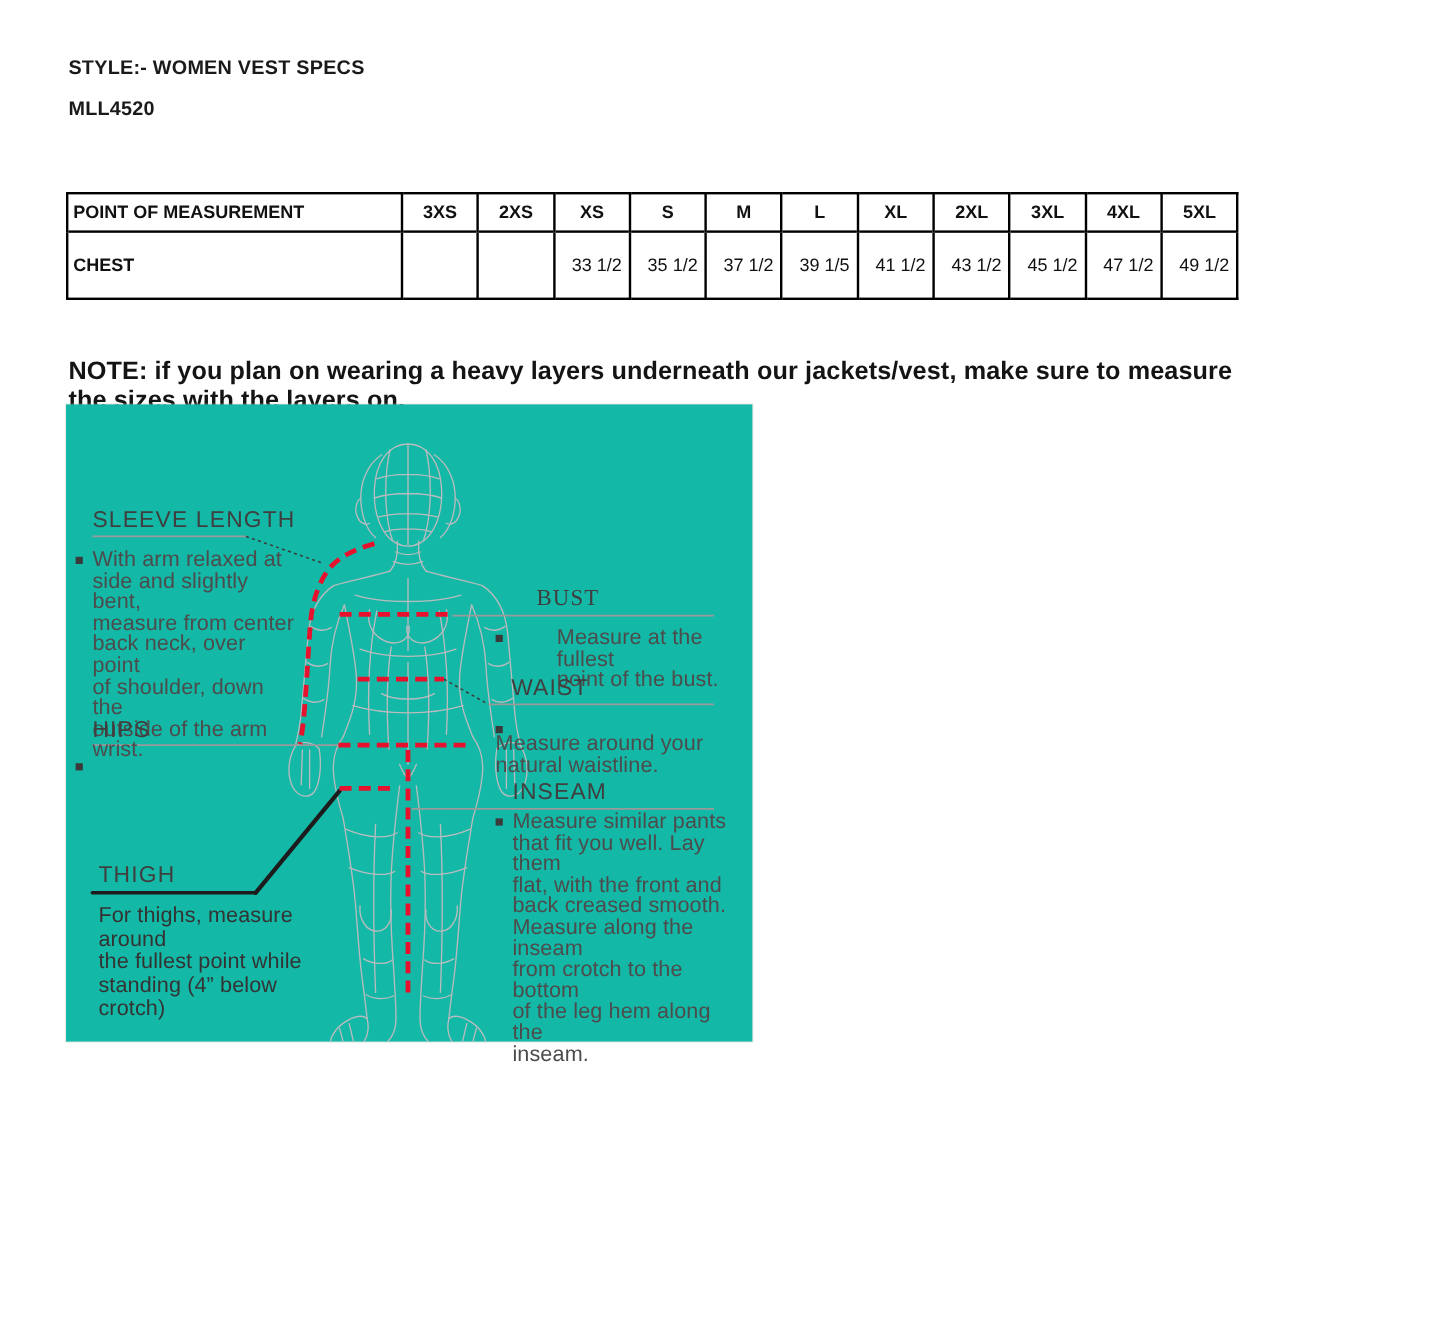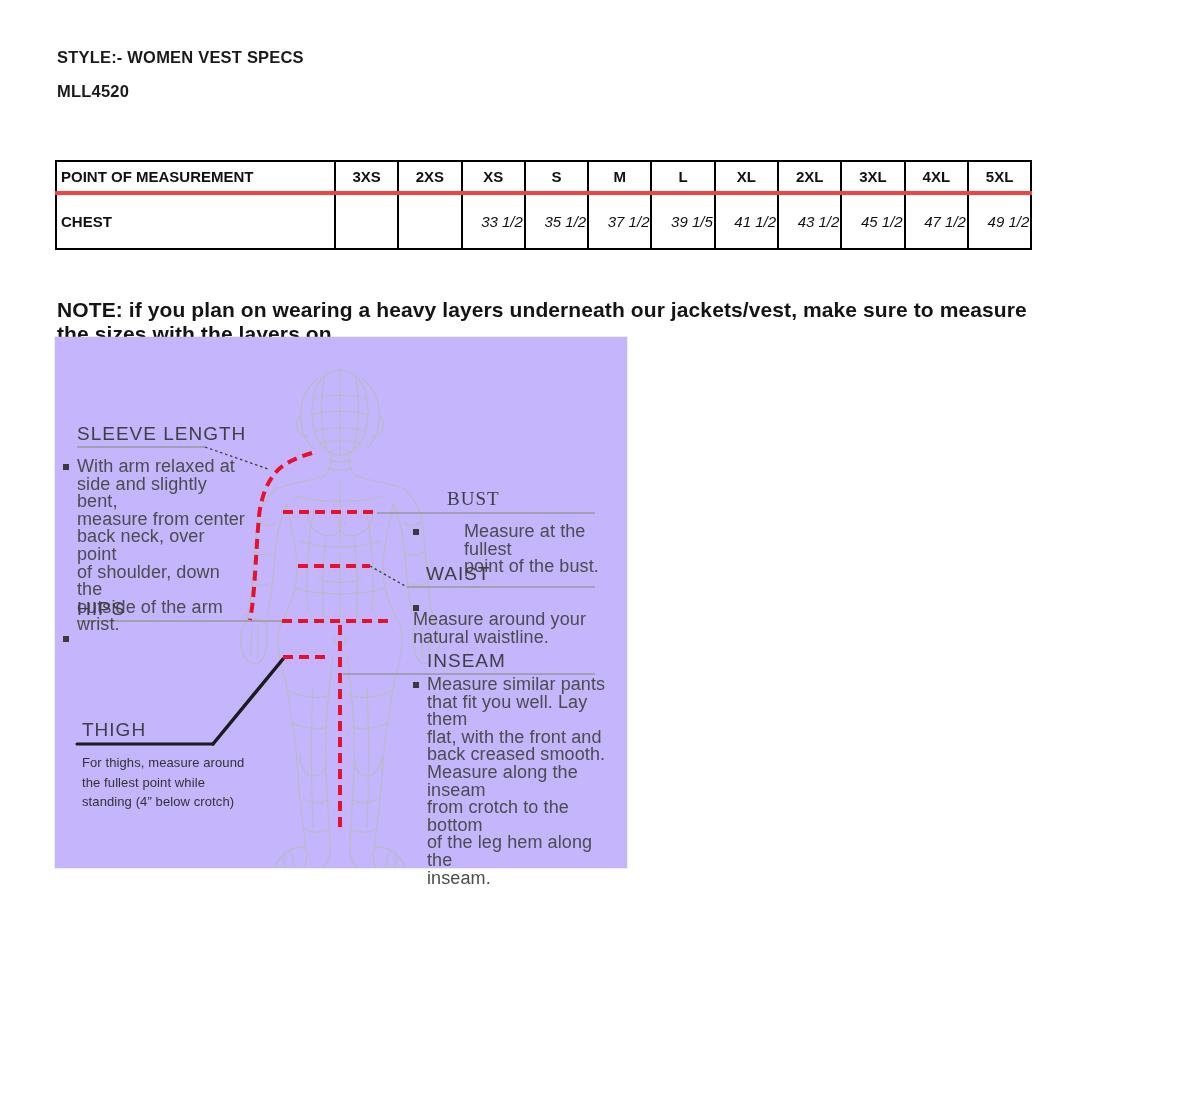--- a/index.html
+++ b/index.html
@@ -28,35 +28,35 @@
   .spec-table col.c-label { width:279px; }
   .spec-table col.c-size  { width:63.3px; }
   .spec-table th, .spec-table td {
     border:2px solid #000;
     font-size:15px;
     overflow:hidden;
     white-space:nowrap;
   }
   .spec-table thead tr { height:32px; }
   .spec-table tbody tr { height:56px; }
-  .spec-table thead th { font-weight:700; text-align:center; border-bottom:4px solid #ef4444;margin-top:28px; }
+  .spec-table thead th { font-weight:700; text-align:center; border-bottom:1px solid #ef4444;margin-top:28px; }
   .spec-table thead th.h-label { text-align:left; padding-left:4px; }
   .spec-table td.row-label { font-weight:700; text-align:left; padding-left:4px; }
-  .spec-table td.val { font-weight:400; text-align:right; padding-left:9px;font-style:italic; }
+  .spec-table td.val { font-weight:400; text-align:center; padding-left:9px; }
 
   .note-text {
     position:absolute; left:57px; top:298px; width:1000px;
     font-size:21px; font-weight:700; color:#141414; letter-spacing:0.1px;
   }
 
   
   .diagram {
     position:absolute; left:55px; top:337px;
     width:572px; height:531px;
-    background:#c4b5fd;
+    background:#14b8a6;
     box-shadow:0 0 0 1px rgba(190,184,184,0.25);
   }
   .diagram svg { position:absolute; left:0; top:0; }
 
   .dg-heading {
     position:absolute;
     font-size:19px; font-weight:400; color:#3f3f3f;
     letter-spacing:1px; white-space:nowrap;
   }
   .dg-text {
@@ -64,21 +64,21 @@
   }
   .dg-text .bullet {
     width:6px; height:6px; background:#3a3a3a; flex:0 0 6px;
     margin:6px 8px 0 0;
   }
   .dg-text .txt {
     font-size:18px; line-height:17.6px; color:#4c4c4c;
     white-space:pre-line; letter-spacing:0.1px;
   }
   .dg-text.thigh-style .txt {
-    font-size:13px; line-height:19.5px; color:#333333; letter-spacing:0.1px;
+    font-size:18px; line-height:19.5px; color:#333333; letter-spacing:0.1px;
   }
 </style>
 </head>
 <body>
 
 <div class="title-block">
   <div class="title-line">STYLE:- WOMEN VEST SPECS</div>
   <div class="title-line second">MLL4520</div>
 </div>
 

